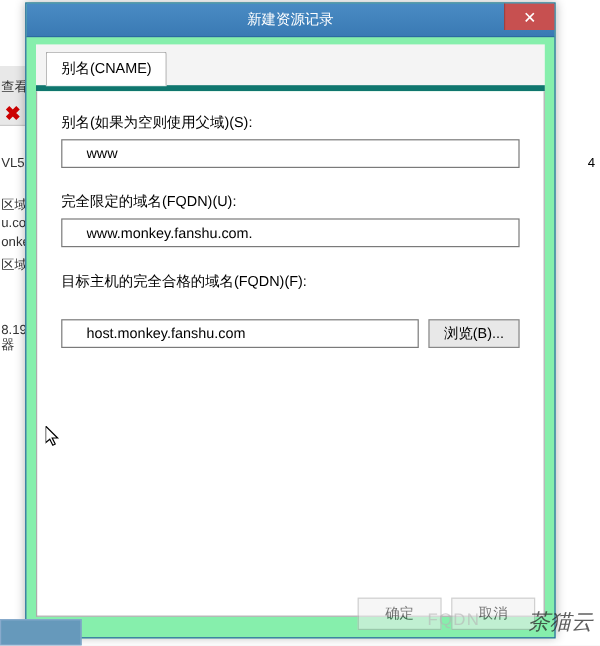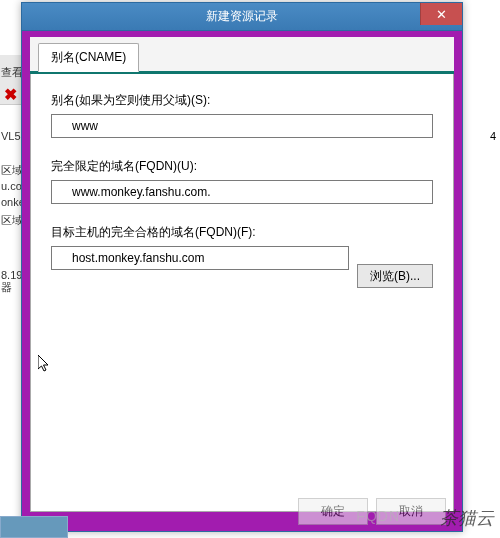--- a/index.html
+++ b/index.html
@@ -4,33 +4,33 @@
   <style>
     * { box-sizing: border-box; margin: 0; padding: 0; font-family: "Microsoft YaHei", "SimSun", sans-serif; }
     body { width: 500px; height: 538px; background: #f0f0f0; overflow: hidden; position: relative; }
     
     .bg-window { position: absolute; top: 0; left: 0; width: 500px; height: 538px; background: #fff; }
     .bg-grey { position: absolute; top: 55px; left: 0; width: 22px; height: 50px; background: #e8e8e8; border-bottom: 1px solid #ccc; }
     .bg-red-x { position: absolute; top: 85px; left: 4px; width: 14px; height: 14px; color: #c00; font-weight: bold; font-size: 16px; }
     .bg-text { position: absolute; left: 1px; font-size: 11px; color: #333; white-space: nowrap; overflow: hidden; width: 20px; }
     .bg-text.t1 { top: 65px; } .bg-text.t2 { top: 130px; } .bg-text.t3 { top: 163px; } .bg-text.t4 { top: 180px; } .bg-text.t5 { top: 196px; } .bg-text.t6 { top: 213px; } .bg-text.t7 { top: 229px; margin-top: 40px; } .bg-text.t8 { top: 280px; }
 
-    .dialog { position: absolute; top: 2px; left: 21px; width: 442px; height: 530px; background: #a21caf; border: 1px solid #2c6aa0; box-shadow: 0 0 8px rgba(0,0,0,0.3); }
+    .dialog { position: absolute; top: 2px; left: 21px; width: 442px; height: 530px; background: #86efac; border: 1px solid #2c6aa0; box-shadow: 0 0 8px rgba(0,0,0,0.3); }
     .titlebar { height: 28px; background: linear-gradient(#4a8bc4, #3a7ab4); display: flex; align-items: center; justify-content: center; position: relative; border-bottom: 1px solid #2c6aa0; }
     .titlebar-text { color: #fff; font-size: 12px; }
     .close-btn { position: absolute; right: 0; top: 0; width: 42px; height: 22px; background: #c75050; color: #fff; display: flex; align-items: center; justify-content: center; font-size: 13px; border-left: 1px solid #a04040; cursor: pointer; }
     
-    .tab-area { padding: 6px 8px 0 8px; border-bottom: 3px solid #0f766e; background: #f4f4f4; margin: 6px 8px 0 8px; }
+    .tab-area { padding: 6px 8px 0 8px; border-bottom: 5px solid #0f766e; background: #f4f4f4; margin: 6px 8px 0 8px; }
     .tab { display: inline-block; padding: 5px 12px; font-size: 12px; background: #fff; border: 1px solid #aaa; border-bottom: 1px solid #fff; margin-bottom: -1px; border-radius: 2px 2px 0 0; }
     
     .content { padding: 18px 20px; background: #fff; margin: 0 8px; border: 1px solid #aaa; border-top: none; height: 438px; }
     .field-label { font-size: 12px; color: #000; margin-bottom: 5px; display: block; }
     .text-input { width: 100%; padding: 4px 20px; font-size: 12px; border: 1px solid #7a7a7a; background: #fff; height: 24px; }
     .field-group { margin-bottom: 20px; }
-    .field-row { display: flex; gap: 8px; align-items: flex-start; }
+    .field-row { display: flex; gap: 8px; align-items: flex-end; }
     .field-row .text-input { flex: 1; }
     .browse-btn { padding: 3px 12px; font-size: 12px; border: 1px solid #888; background: #e8e8e8; height: 24px; cursor: pointer; margin-top: 18px; }
 
     .footer { position: absolute; bottom: 6px; right: 16px; display: flex; gap: 8px; }
     .footer-btn { padding: 4px 22px; font-size: 12px; border: 1px solid #aaa; background: #f0f0f0; cursor: pointer; opacity: 0.55; }
     
     .watermark { position: absolute; bottom: 8px; right: 6px; font-size: 18px; color: rgba(40,40,40,0.75); font-style: italic; pointer-events: none; z-index: 99; }
     .csdn { position: absolute; bottom: 14px; right: 100px; font-size: 14px; color: rgba(180,180,180,0.6); pointer-events: none; z-index: 98; letter-spacing: 1px; }
     
     .cursor { position: absolute; top: 355px; left: 38px; width: 14px; height: 18px; z-index: 100; pointer-events: none; }

